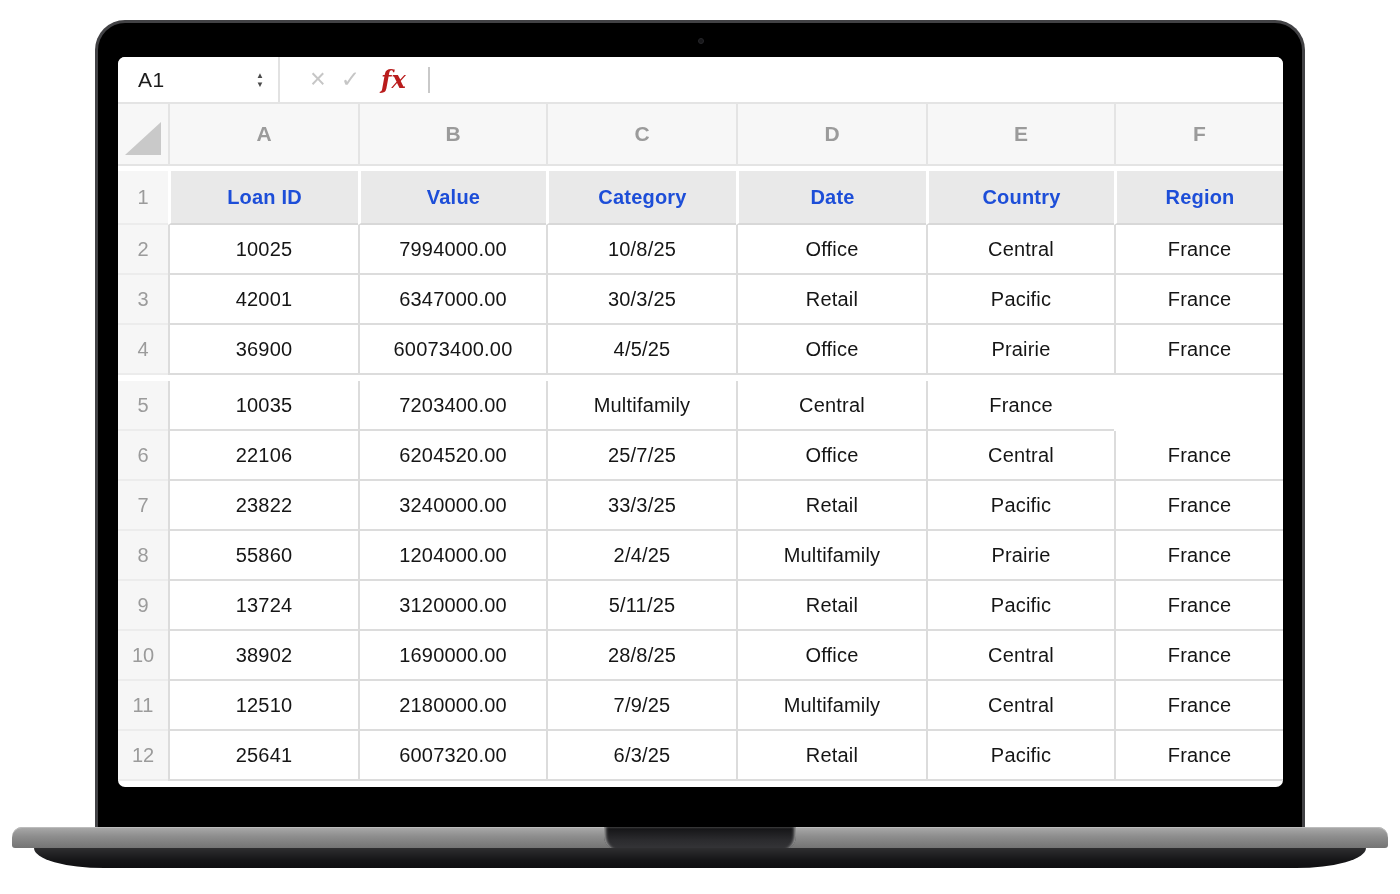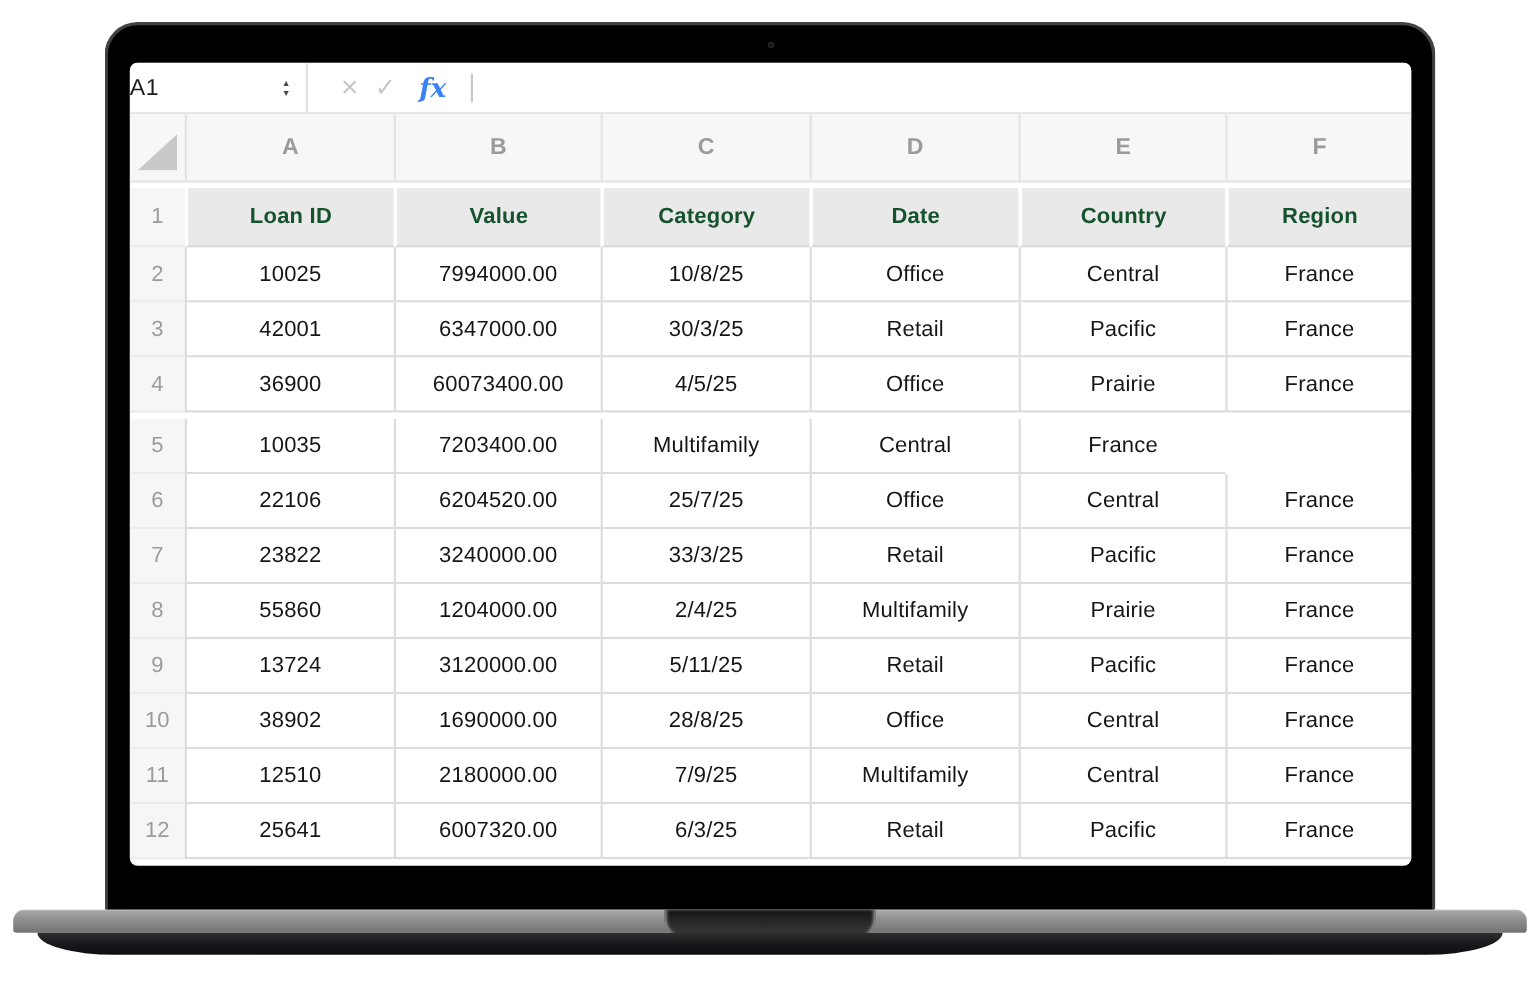--- a/index.html
+++ b/index.html
@@ -30,29 +30,29 @@
          border-radius:0 0 15px 15px;
          box-shadow:inset 3px 0 3px -1px #9a9a9a, inset -3px 0 3px -1px #9a9a9a;}
   .under{position:absolute;left:34px;top:848px;width:1332px;height:20px;
          background:linear-gradient(180deg,#2e2e30 0%,#161618 60%,#0f0f11 100%);
          border-radius:0 0 70px 70px / 0 0 20px 20px;}
 
   
   .fbar{height:47px;display:flex;align-items:center;border-bottom:2px solid #e4e4e4;
         background:#ffffff;}
   .namebox{width:162px;height:100%;display:flex;align-items:center;justify-content:space-between;
-           padding:0 14px 0 0;border-right:2px solid #e2e2e2;}
+           padding:0 14px 0 20px;border-right:2px solid #e2e2e2;}
   .cellref{font-size:21px;color:#1c1c1c;letter-spacing:.5px;}
   .stepper{display:flex;flex-direction:column;align-items:center;gap:2px;cursor:pointer;}
   .stepper span{font-size:8px;line-height:7px;color:#4a4a4a;}
   .icon{color:#c6c6c6;}
   .cancel{font-size:27px;margin-left:30px;font-weight:400;}
   .confirm{font-size:23px;margin-left:15px;}
   .fx{font-family:"DejaVu Serif","Liberation Serif",serif;font-style:italic;font-weight:600;
-      font-size:24px;color:#3b82f6;margin-left:21px;}
+      font-size:24px;color:#b91c1c;margin-left:21px;}
   .formula-input{flex:1;height:100%;display:flex;align-items:center;}
   .caret{width:2px;height:26px;background:#c9c9c9;margin-left:22px;}
 
   
   .band,.row{display:grid;grid-template-columns:50px 190px 188px 190px 190px 188px minmax(0,1fr);}
   .band{height:62px;background:var(--band-bg);border-bottom:2px solid var(--band-border);}
   .corner{position:relative;}
   .tri{position:absolute;right:7px;bottom:9px;width:36px;height:33px;background:#c9c9c9;
        clip-path:polygon(100% 0,100% 100%,0 100%);}
   .col-letter{display:flex;align-items:center;justify-content:center;
@@ -60,21 +60,21 @@
               border-left:2px solid var(--band-border);}
   .rows{margin-top:5px;}
   .row{height:50px;}
   .row.header-row{height:54px;}
   .rows .row:nth-child(5){margin-top:6px;}
   .rnum{background:var(--rnum-bg);display:flex;align-items:center;justify-content:center;
         font-size:20px;color:var(--muted);border-bottom:2px solid #ececec;}
   .cell{display:flex;align-items:center;justify-content:center;background:#ffffff;
         font-size:20px;font-weight:500;color:var(--ink);letter-spacing:.2px;
         border-left:2px solid var(--cell-border);border-bottom:2px solid var(--cell-border);}
-  .cell.head{background:var(--head-bg);font-weight:700;color:#14532d;
+  .cell.head{background:var(--head-bg);font-weight:700;color:#1d4ed8;
              border-left:3px solid #ffffff;border-bottom:2px solid #d8d8d8;}
 </style>
 </head>
 <body>
 
 <div class="stage">
 
   <div class="lid">
     <div class="camera"></div>
 

